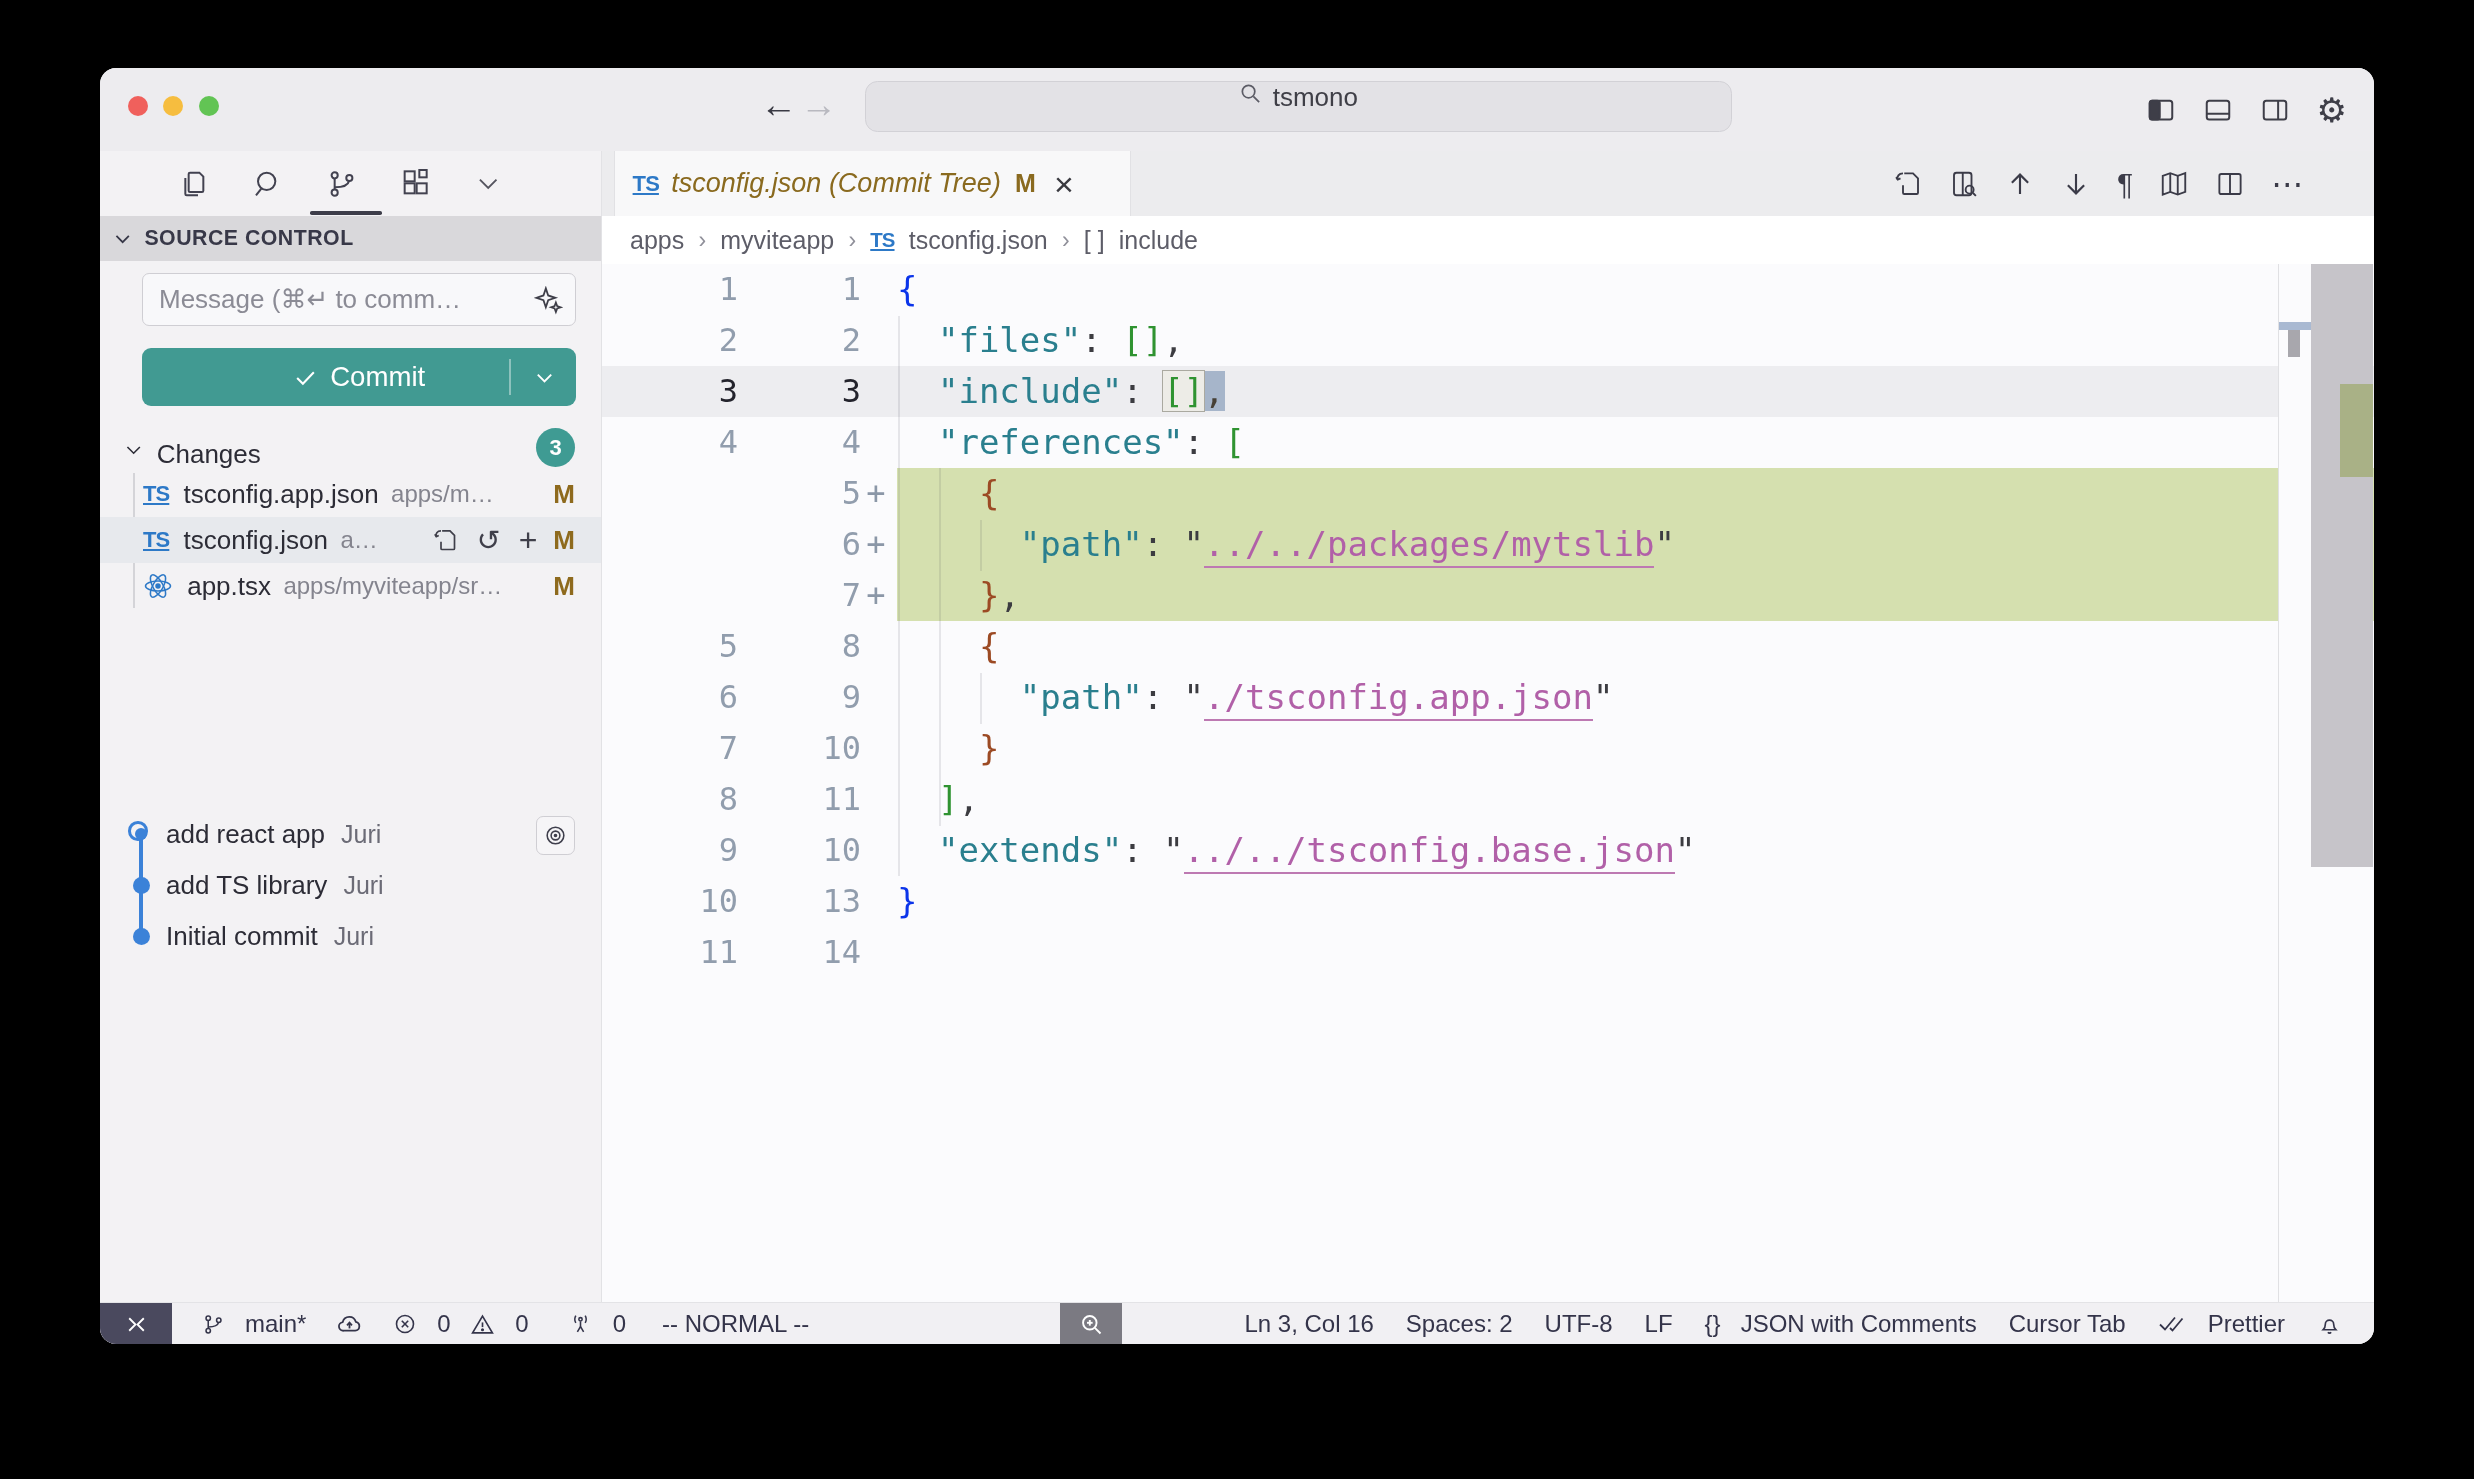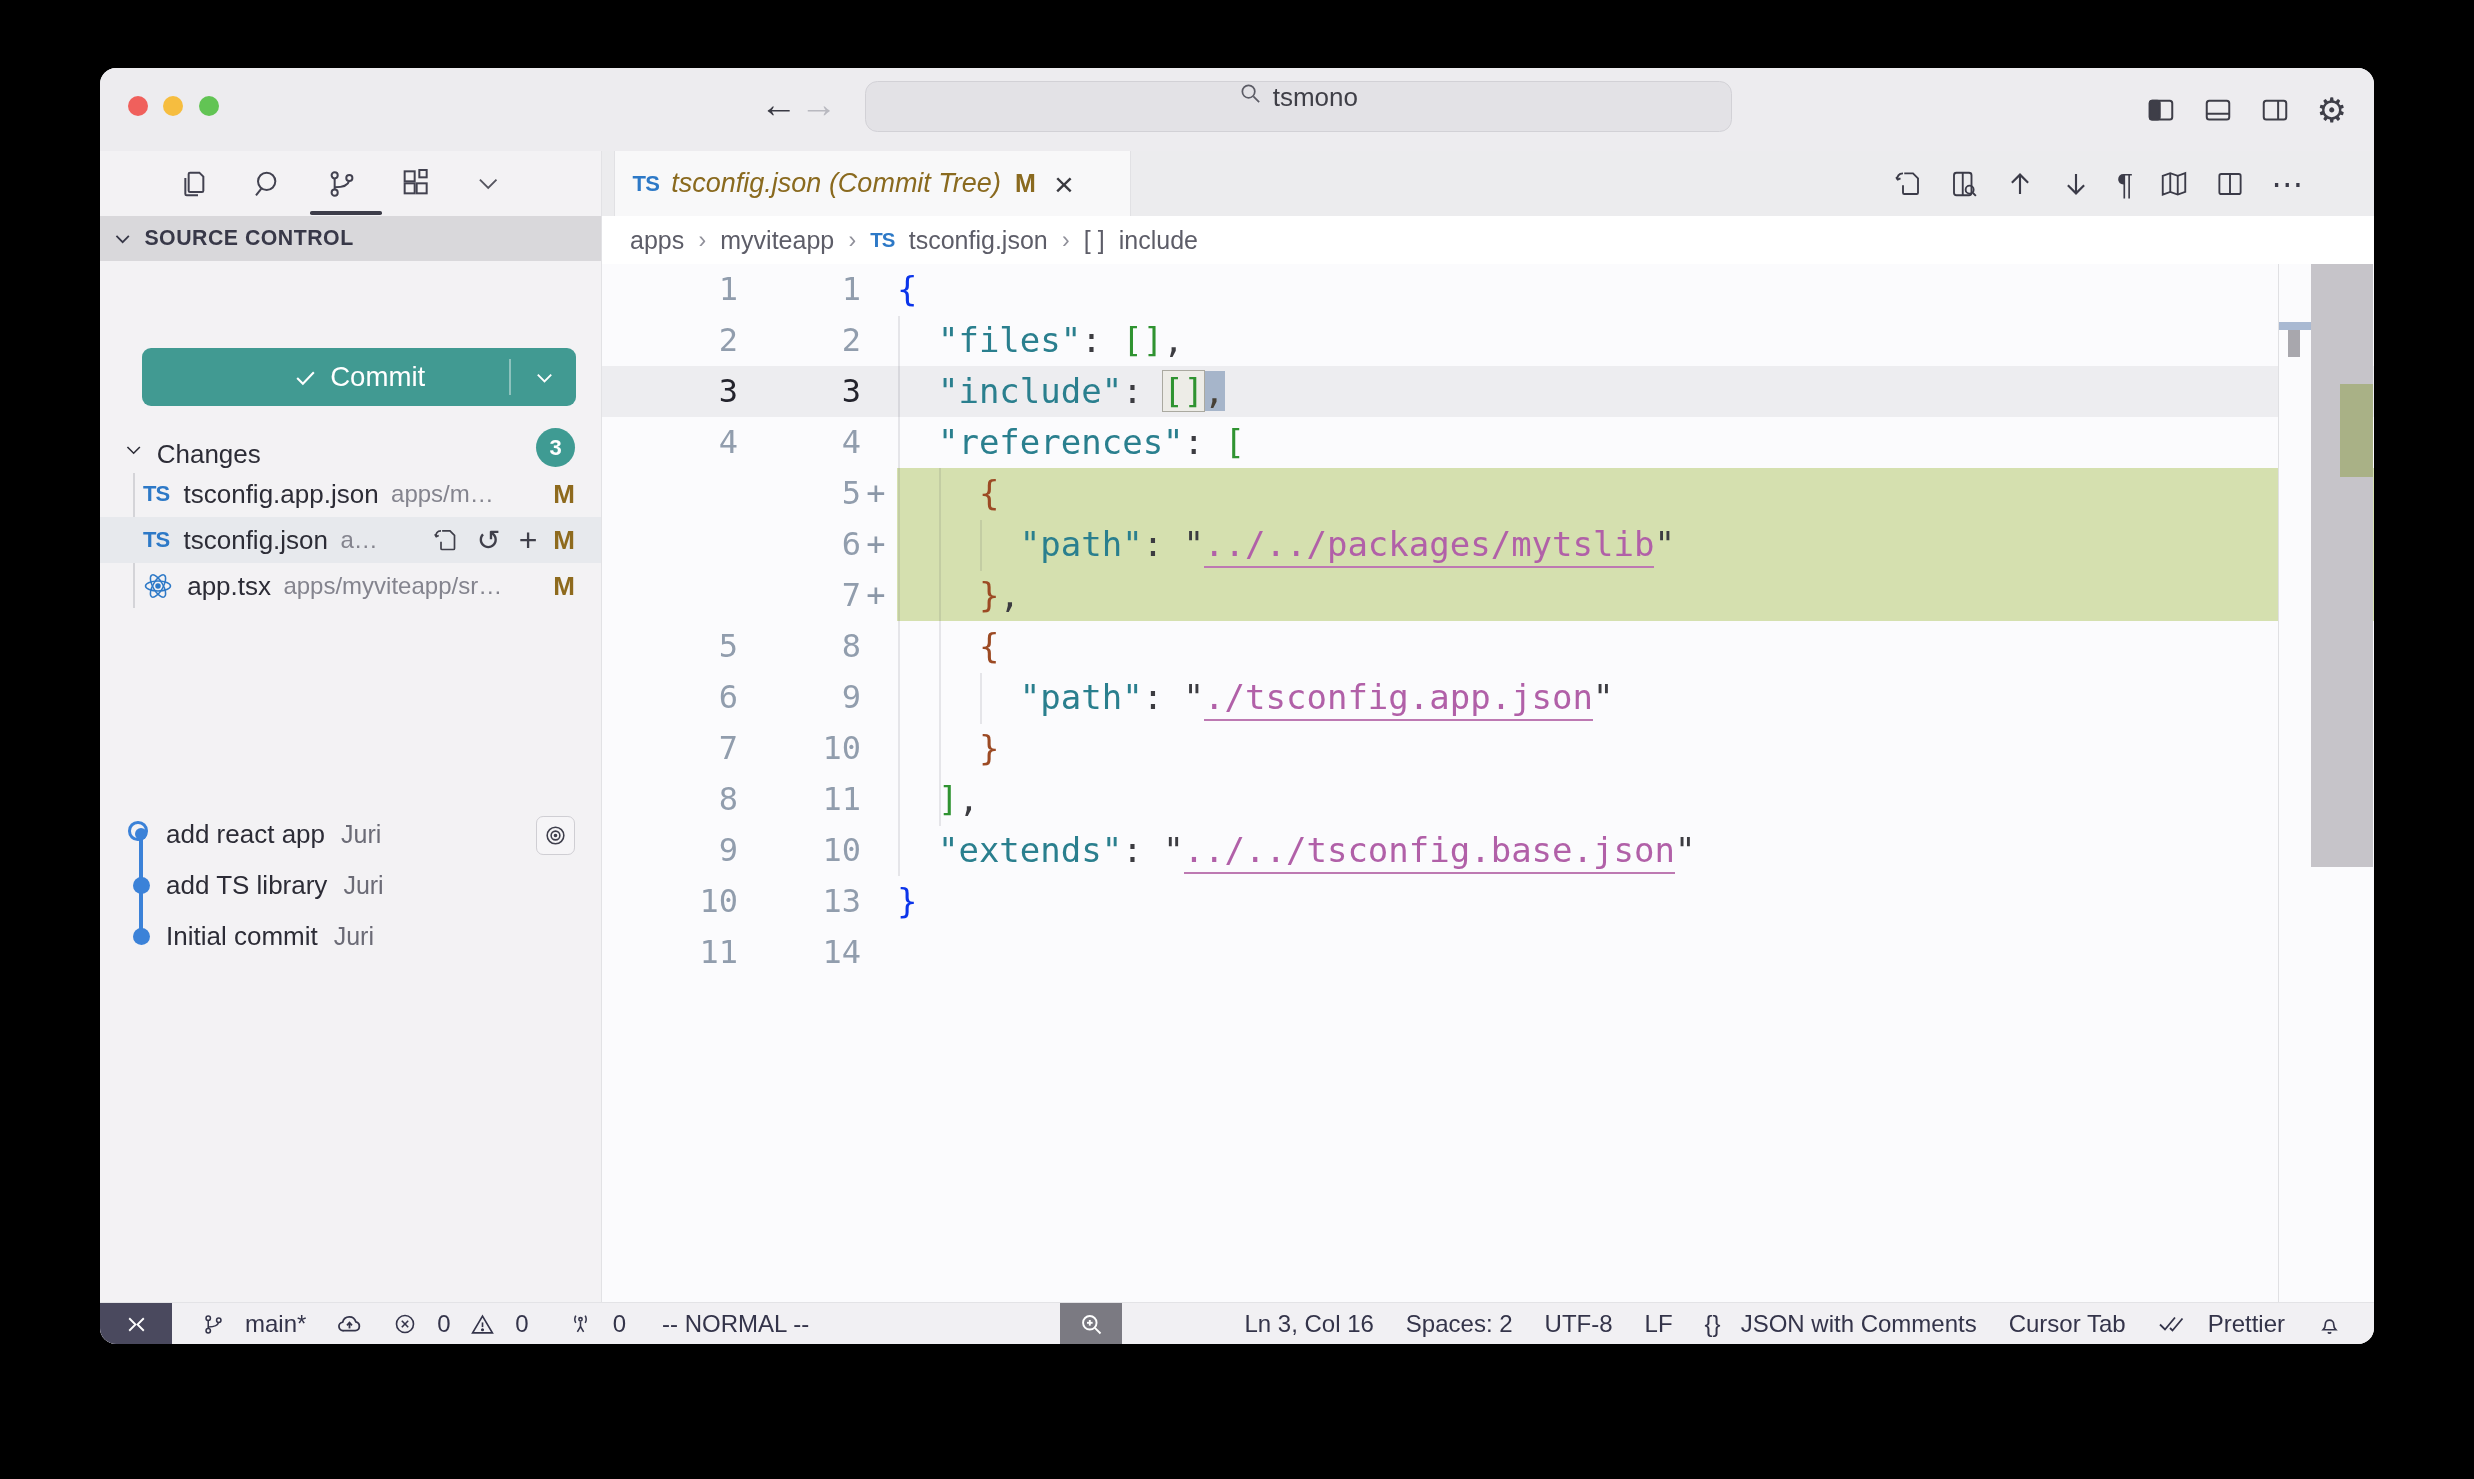--- a/index.html
+++ b/index.html
@@ -36,21 +36,21 @@
   .commit-chevron { position:absolute; right:19.6px; top:18px; }
   .changes-hdr { position:absolute; left:0; top:288px; width:502px; height:44px; display:flex; align-items:flex-start; color:#2c2c36; }
   .changes-hdr .lbl { font-size:26px; margin-left:12.4px; }
   .changes-hdr .chev { margin-left:23px; }
   .count-badge { position:absolute; left:436px; top:277px; width:39px; height:39px; border-radius:50%; background:#3f9b93; color:#fff;
                  font-size:22px; font-weight:bold; display:flex; align-items:center; justify-content:center; }
   .rows { position:absolute; left:0; top:320px; width:502px; }
   .indent-guide-sb { position:absolute; left:33px; top:1.8px; width:1.8px; height:135px; background:#d4d4d8; }
   .chg-row { position:relative; height:46px; display:flex; align-items:center; padding-left:43px; padding-right:27px; }
   .chg-row.hovered { background:#e7e9ed; }
-  .ts-mini { color:#2d79c7; font-weight:bold; font-size:22px; letter-spacing:-0.9px; }
+  .ts-mini { color:#2d79c7; font-weight:bold; font-size:22px; letter-spacing:-0.9px;text-decoration:underline; }
   .fname { font-size:26px; color:#2c2c36; margin-left:14.2px; white-space:nowrap; }
   .fdesc { font-size:24px; color:#84848e; margin-left:12.4px; white-space:nowrap; overflow:hidden; flex:1; }
   .row-actions { display:flex; gap:18px; align-items:center; color:#3f3f4a; margin-right:16px; }
   .m-badge { font-size:26px; font-weight:bold; color:#8e6a1d; }
   .graph-rows { position:absolute; left:0; top:658px; width:502px; }
   .graph-line { position:absolute; left:39px; top:25px; width:3.6px; height:102px; background:#3b82d8; }
   .g-row { position:relative; height:51px; display:flex; align-items:center; padding-left:66px; }
   .g-dot { position:absolute; left:33px; top:50%; margin-top:-9px; width:17px; height:17px; border-radius:50%; background:#3b82d8; }
   .g-dot.ring { left:28.4px; margin-top:-13.3px; width:19.6px; height:19.6px; background:#f3f2f4; border:3.6px solid #3b82d8; }
   .g-dot.ring::after { content:""; position:absolute; left:3.6px; top:3.6px; width:12.4px; height:12.4px; border-radius:50%; background:#3b82d8; }
@@ -194,20 +194,29 @@
 
     <div class="section-band band-sc">
       <span>
         <svg class="ic" width="21.3" height="21.3" viewBox="0 0 24 24" fill="none" stroke="#383848" stroke-width="2">
             <path d="M5 9l7 7 7-7"></path>
           </svg>
       </span>
       <span class="lbl">SOURCE CONTROL</span>
     </div>
 
+    <div class="msg-input">
+      <span>Message (⌘↵ to comm…</span>
+      <span class="msg-spark">
+        <svg class="ic" width="28.4" height="28.4" viewBox="0 0 24 24" fill="none" stroke="currentColor" stroke-width="1.5">
+            <path d="M10 2 L12 8 L18 10 L12 12 L10 18 L8 12 L2 10 L8 8 Z"></path>
+            <path d="M18.5 14 L19.6 17 L22.5 18 L19.6 19 L18.5 22 L17.4 19 L14.5 18 L17.4 17 Z"></path>
+          </svg>
+      </span>
+    </div>
 
     <div class="commit-btn">
       <span>
         <svg class="ic" width="25" height="25" viewBox="0 0 24 24" fill="none" stroke="#fff" stroke-width="2">
             <path d="M4 12.5l5.5 5.5L20 7"></path>
           </svg>
       </span>
       <span>Commit</span>
       <span class="commit-divider"></span>
       <span class="commit-chevron">

